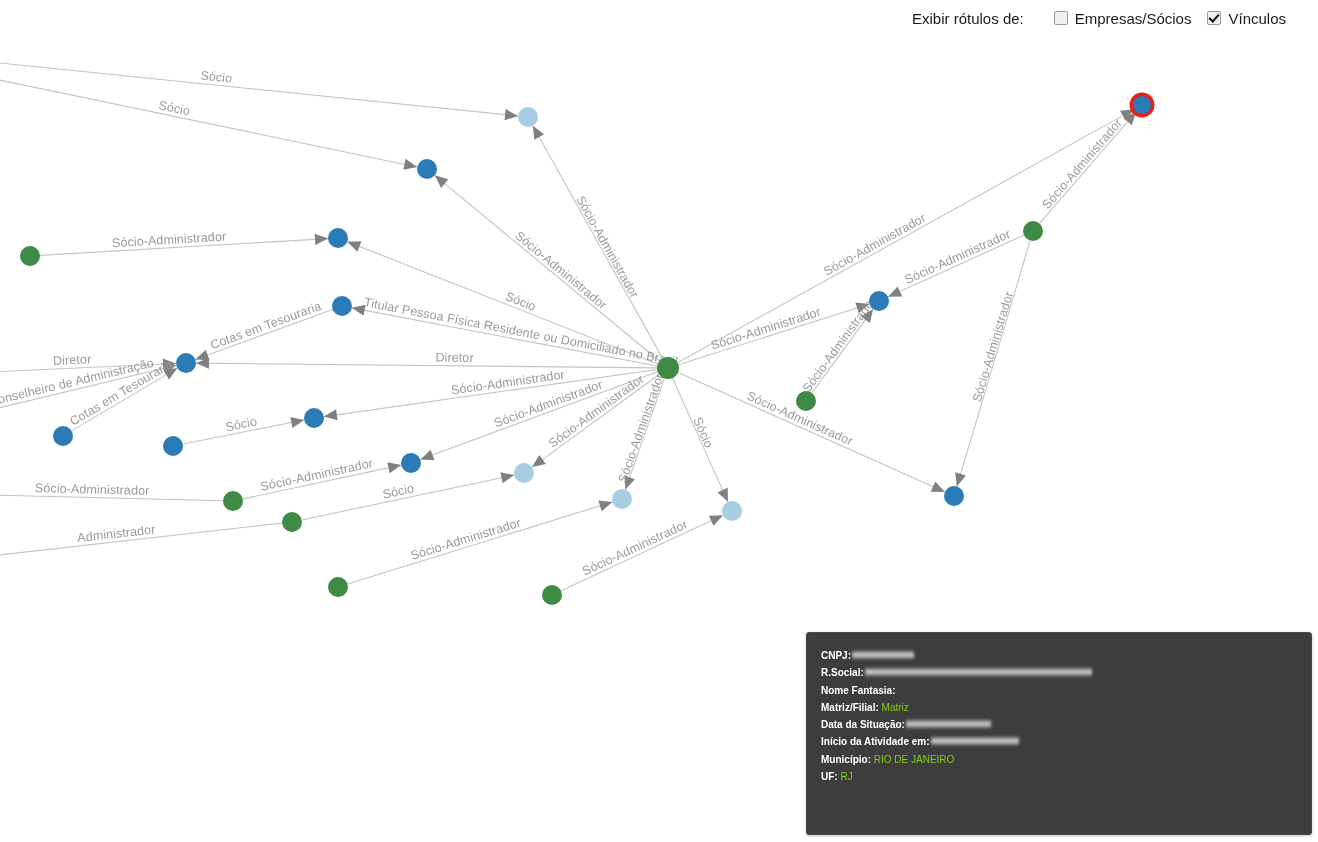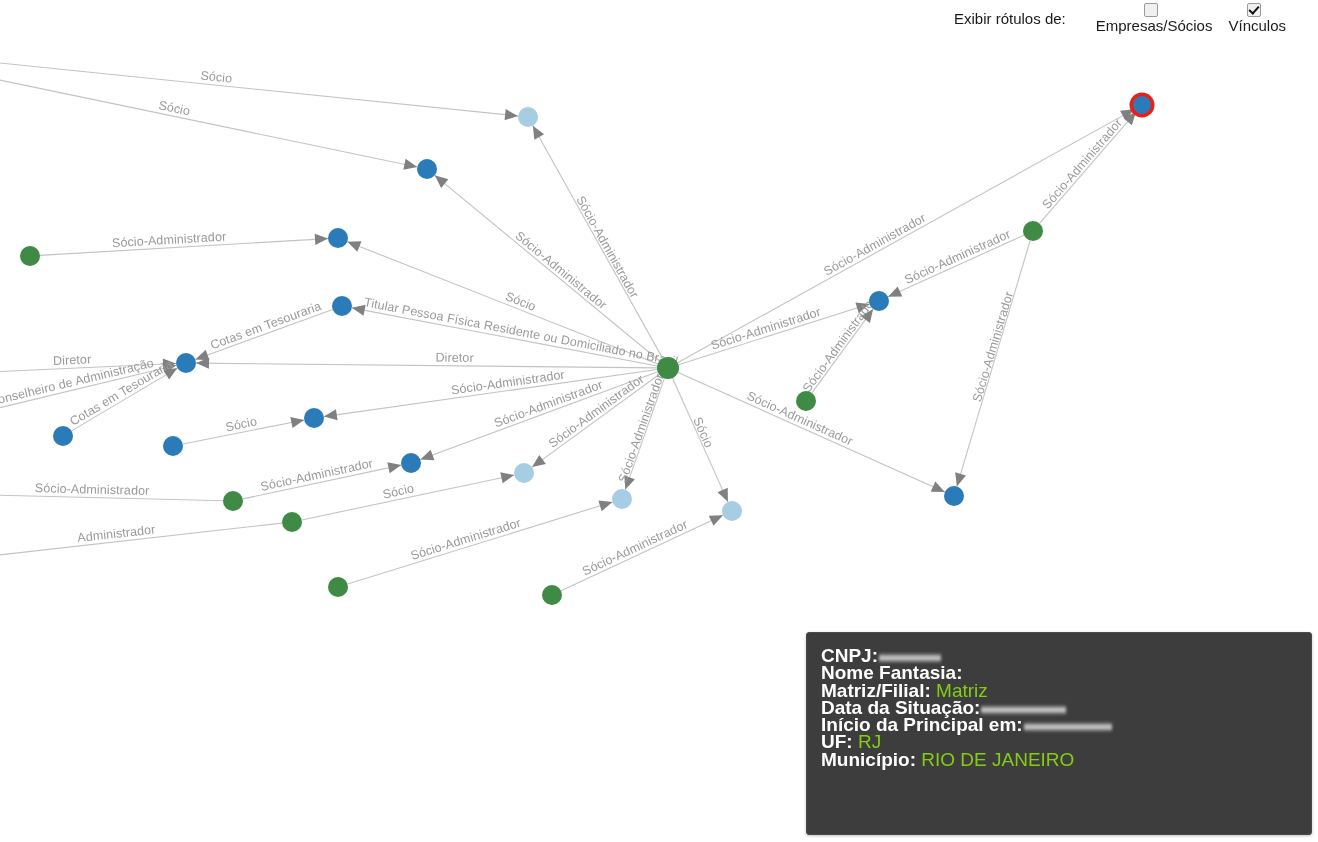--- a/index.html
+++ b/index.html
@@ -33,21 +33,20 @@
   }
   #toolbar .legend-label {
     margin-right: 14px;
     color: #1a1a1a;
   }
   .chk-group {
     display: flex;
     align-items: center;
     margin-left: 16px;
     cursor: pointer;
-    flex-direction: column;
   }
   .chk-box {
     width: 14px;
     height: 14px;
     border: 1px solid #9a9a9a;
     border-radius: 2px;
     background: #f0f0f0;
     box-sizing: border-box;
     position: relative;
     margin-right: 7px;
@@ -90,21 +89,21 @@
     left: 806px;
     top: 632px;
     width: 506px;
     height: 203px;
     background: #3d3d3d;
     border: 1px solid #4a4a4a;
     border-radius: 3px;
     box-sizing: border-box;
     padding: 14px 0 0 14px;
     color: #ffffff;
-    font-size: 19px;
+    font-size: 10px;
     line-height: 17.3px;
     box-shadow: 0 1px 3px rgba(0,0,0,0.25);
   }
   .info-row { white-space: nowrap; display: block; height: 17.3px; }
   .info-key { font-weight: bold; color: #ffffff; }
   .info-val { color: #84cc16; font-weight: normal; }
   .redacted {
     display: inline-block;
     height: 10px;
     vertical-align: -1px;
@@ -259,19 +258,20 @@
         <circle cx="1033" cy="231" r="10" fill="#3f8a45" class="node"></circle>
         <circle cx="954" cy="496" r="10" fill="#2b7bb9" class="node"></circle>
         <circle cx="1142" cy="105" r="12.5" fill="#e8201a"></circle>
         <circle cx="1142" cy="105" r="9" fill="#2b7bb9" class="node"></circle>
       </g>
     </svg>
 </div>
 
 <div id="info-panel">
     <div class="info-row"><span class="info-key">CNPJ:</span><span class="redacted" style="width: 62px;"></span></div>
+    <div class="info-row"><span class="info-key">R.Social:</span><span class="redacted" style="width: 227px;"></span></div>
     <div class="info-row"><span class="info-key">Nome Fantasia:</span></div>
     <div class="info-row"><span class="info-key">Matriz/Filial:</span><span class="info-val"> Matriz</span></div>
     <div class="info-row"><span class="info-key">Data da Situação:</span><span class="redacted" style="width: 85px;"></span></div>
-    <div class="info-row"><span class="info-key">Início da Principal em:</span><span class="redacted" style="width: 88px;"></span></div>
+    <div class="info-row"><span class="info-key">Início da Atividade em:</span><span class="redacted" style="width: 88px;"></span></div>
+    <div class="info-row"><span class="info-key">Município:</span><span class="info-val"> RIO DE JANEIRO</span></div>
     <div class="info-row"><span class="info-key">UF:</span><span class="info-val"> RJ</span></div>
-    <div class="info-row"><span class="info-key">Município:</span><span class="info-val"> RIO DE JANEIRO</span></div>
   </div>
 
 </body></html>

